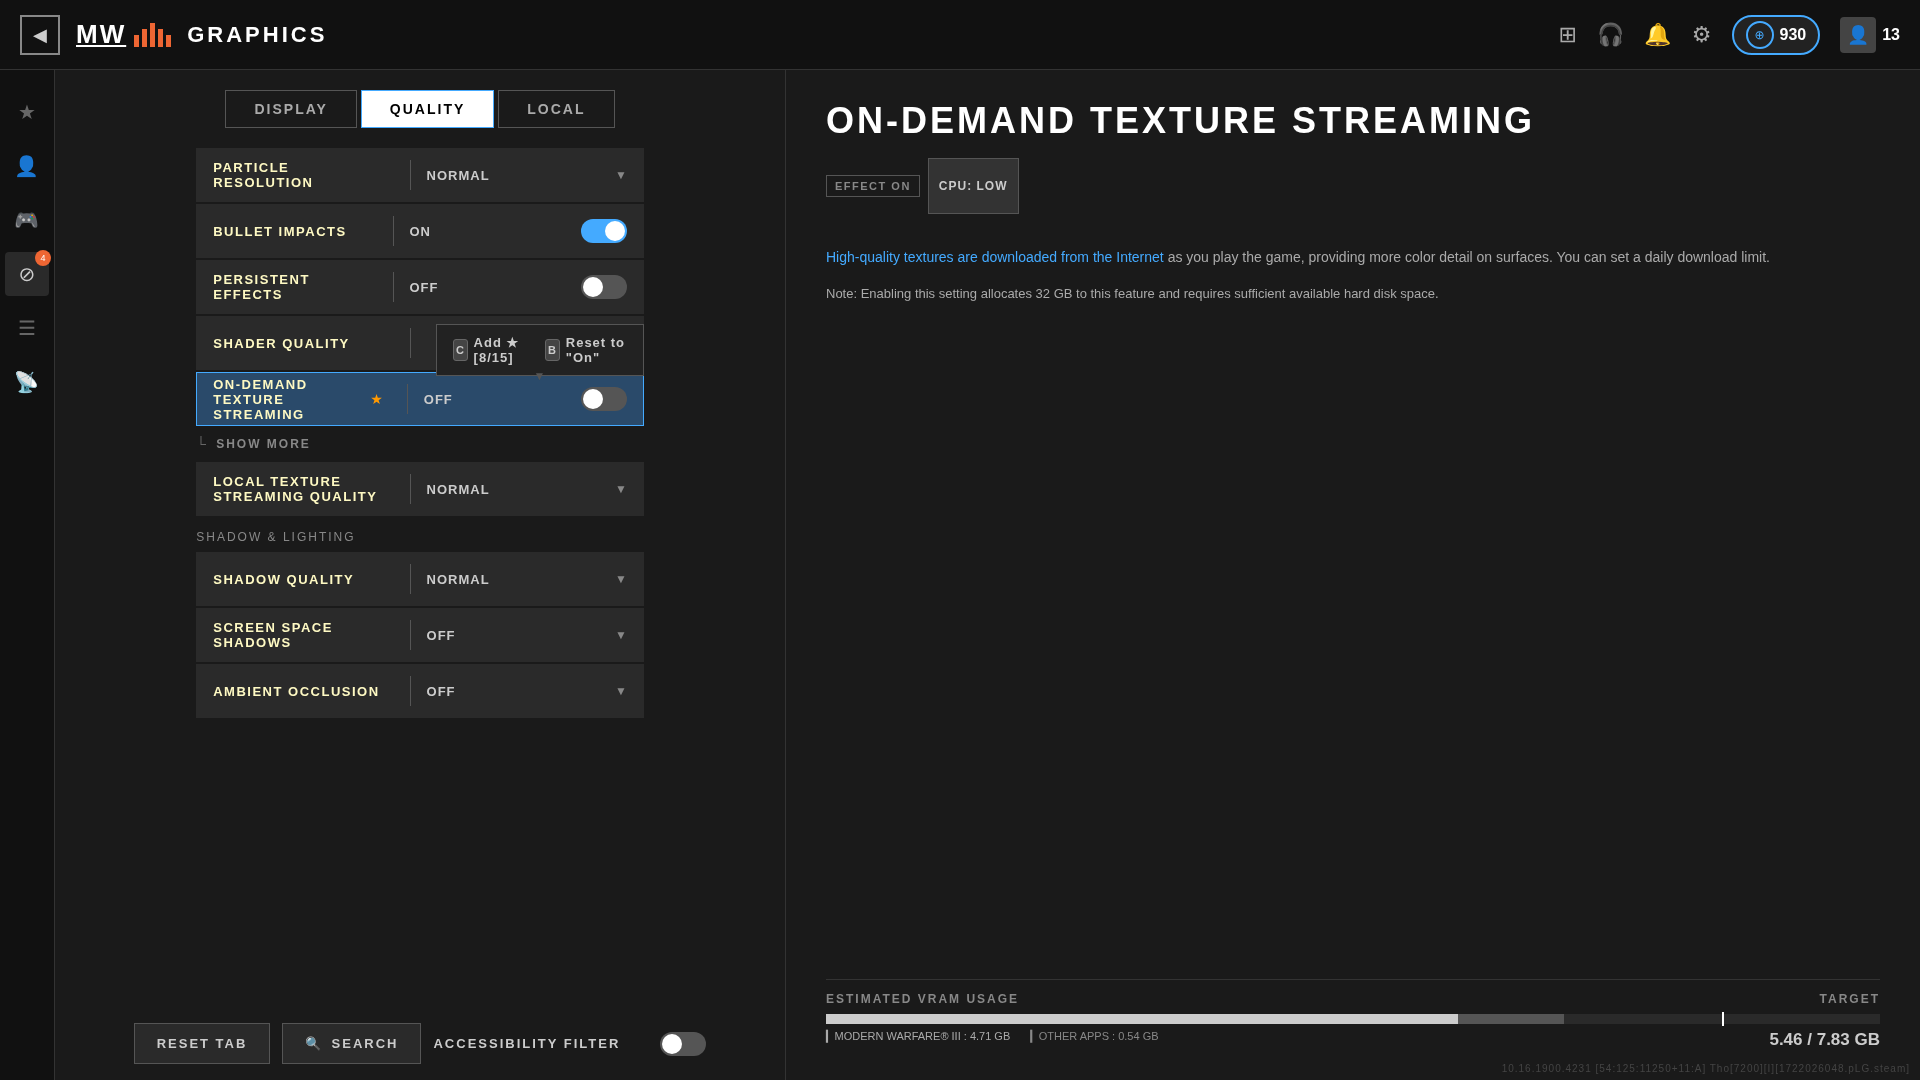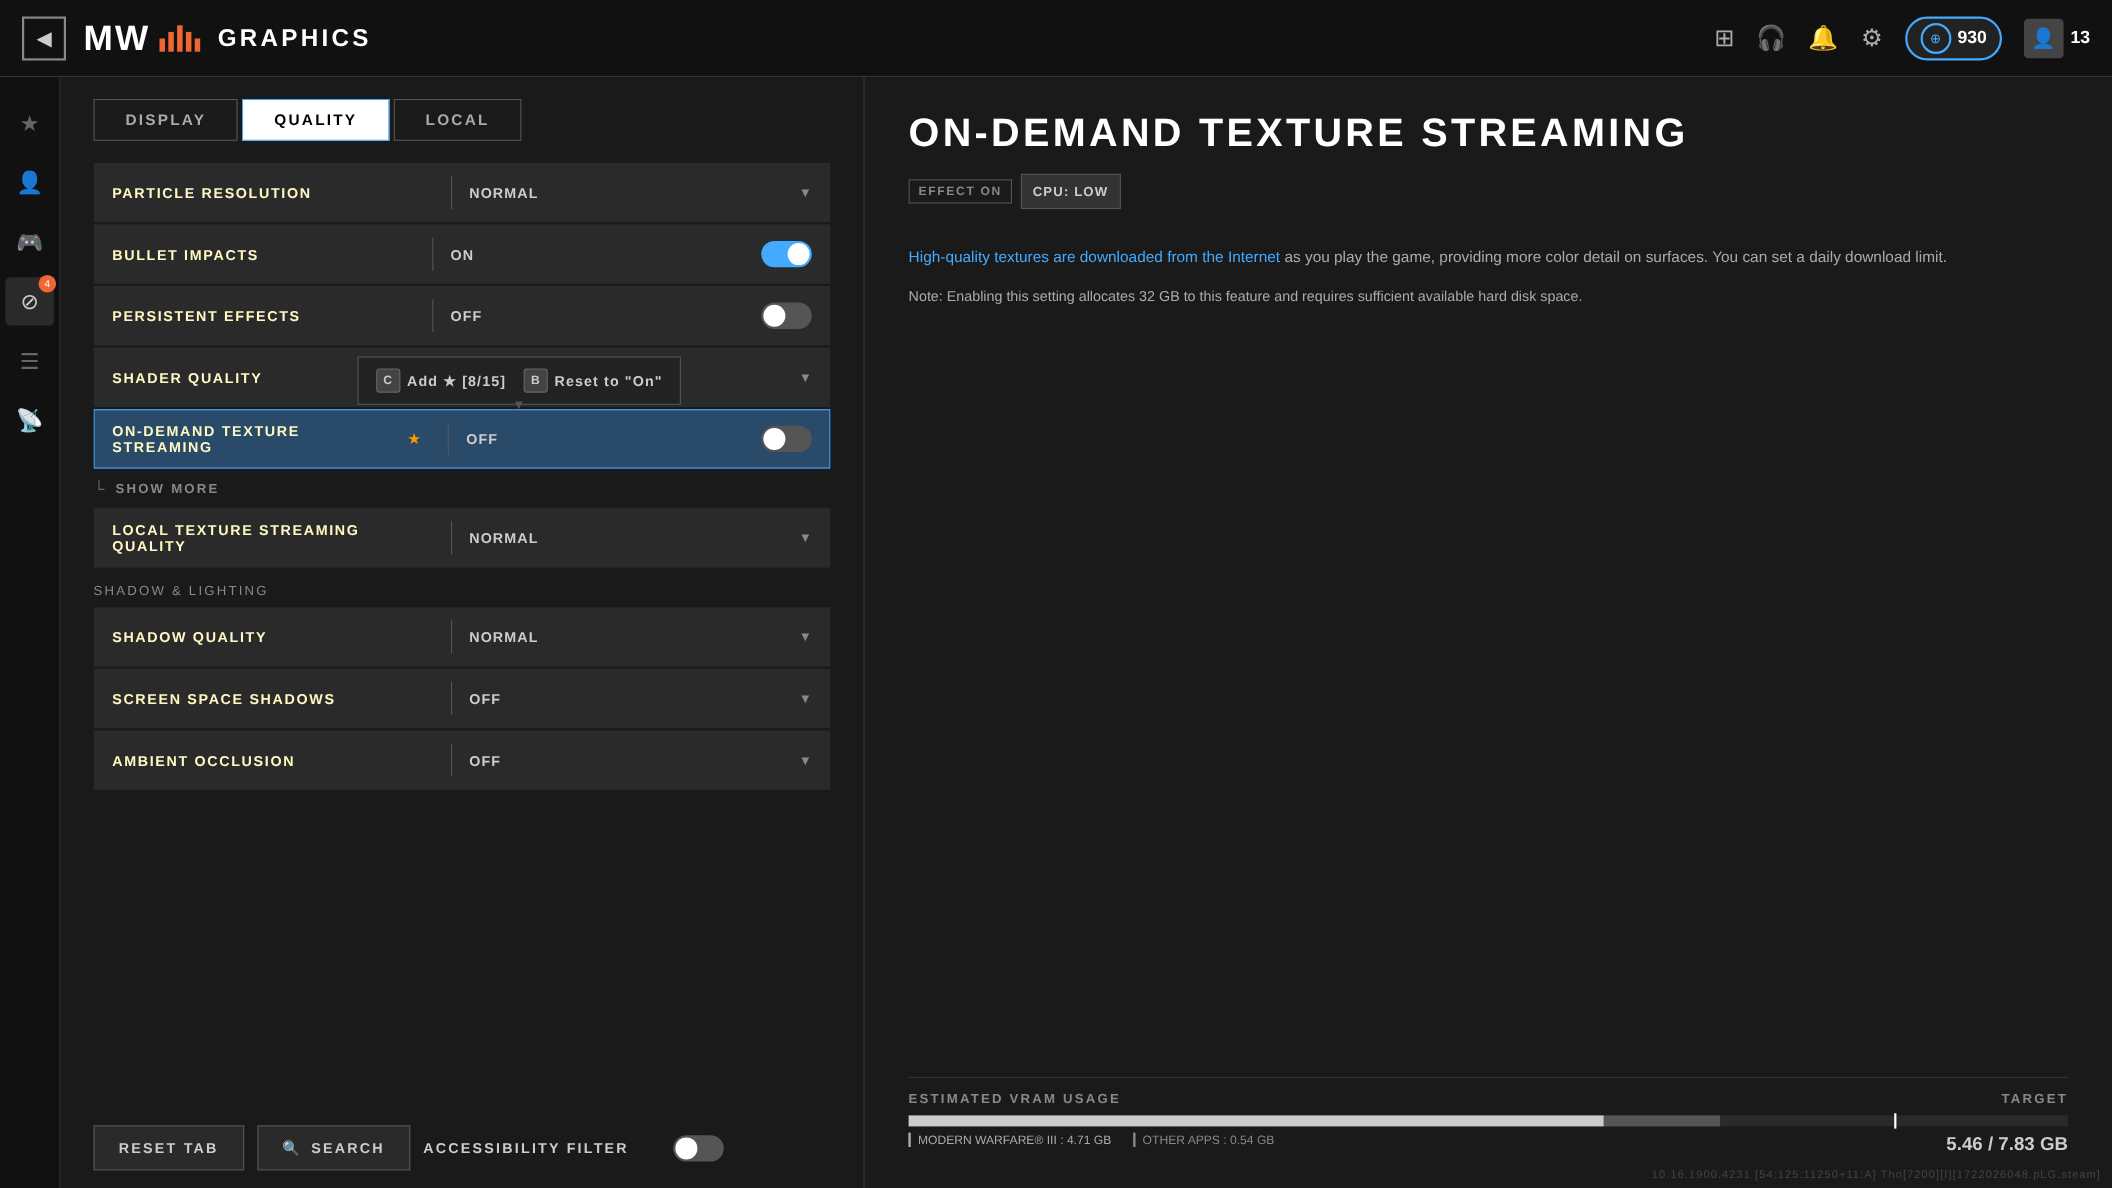--- a/index.html
+++ b/index.html
@@ -35,24 +35,25 @@
       border: 2px solid #888;
       display: flex; align-items: center; justify-content: center;
       cursor: pointer;
       color: #ccc;
       font-size: 18px;
     }
     .logo {
       display: flex; align-items: center; gap: 8px;
     }
     .logo-mw {
-      font-size: 32px;
+      font-size: 26px;
       font-weight: 900;
       color: white;
       letter-spacing: 2px;
+      text-decoration: underline;
     }
     .logo-bars {
       display: flex; gap: 3px; align-items: flex-end;
     }
     .logo-bar {
       width: 5px;
       background: #e63;
     }
     .page-title {
       font-size: 22px;
@@ -151,20 +152,21 @@
       display: flex;
     }
 
     
     .left-panel {
       width: 730px;
       height: 100%;
       display: flex;
       flex-direction: column;
       padding: 0 30px;
+      align-items: center;
     }
 
     
     .tabs {
       display: flex;
       gap: 4px;
       margin: 20px 0 10px;
     }
     .tab {
       padding: 10px 28px;
@@ -378,21 +380,21 @@
       border: 1px solid #555;
       padding: 4px 8px;
     }
     .effect-value {
       font-size: 12px;
       font-weight: 700;
       letter-spacing: 1px;
       color: #ccc;
       background: #333;
       border: 1px solid #555;
-      padding: 8px 10px;
+      padding: 20px 10px;
     }
     .detail-desc {
       font-size: 14px;
       line-height: 1.6;
       color: #aaa;
       margin-bottom: 16px;
     }
     .detail-desc a, .detail-link {
       color: #4af;
       text-decoration: none;

